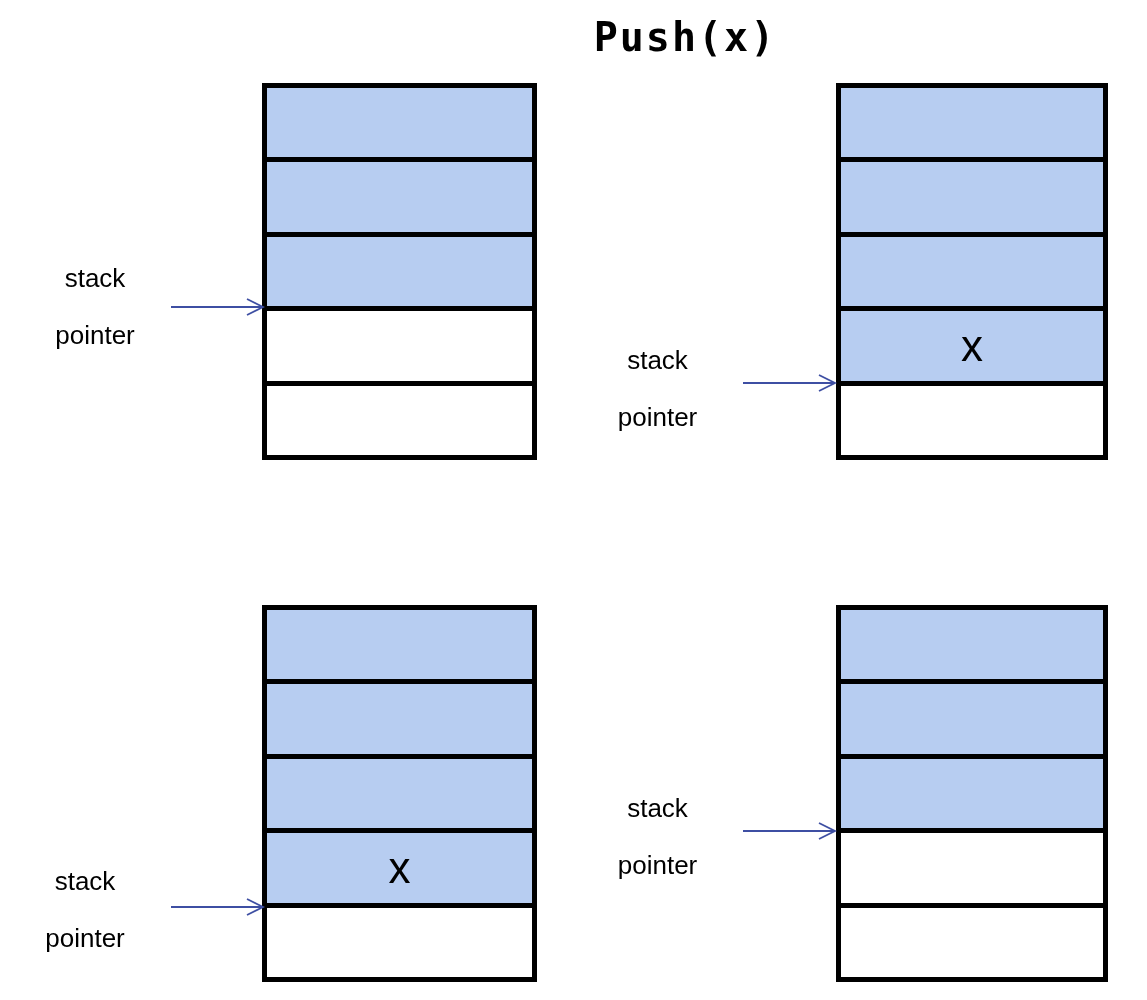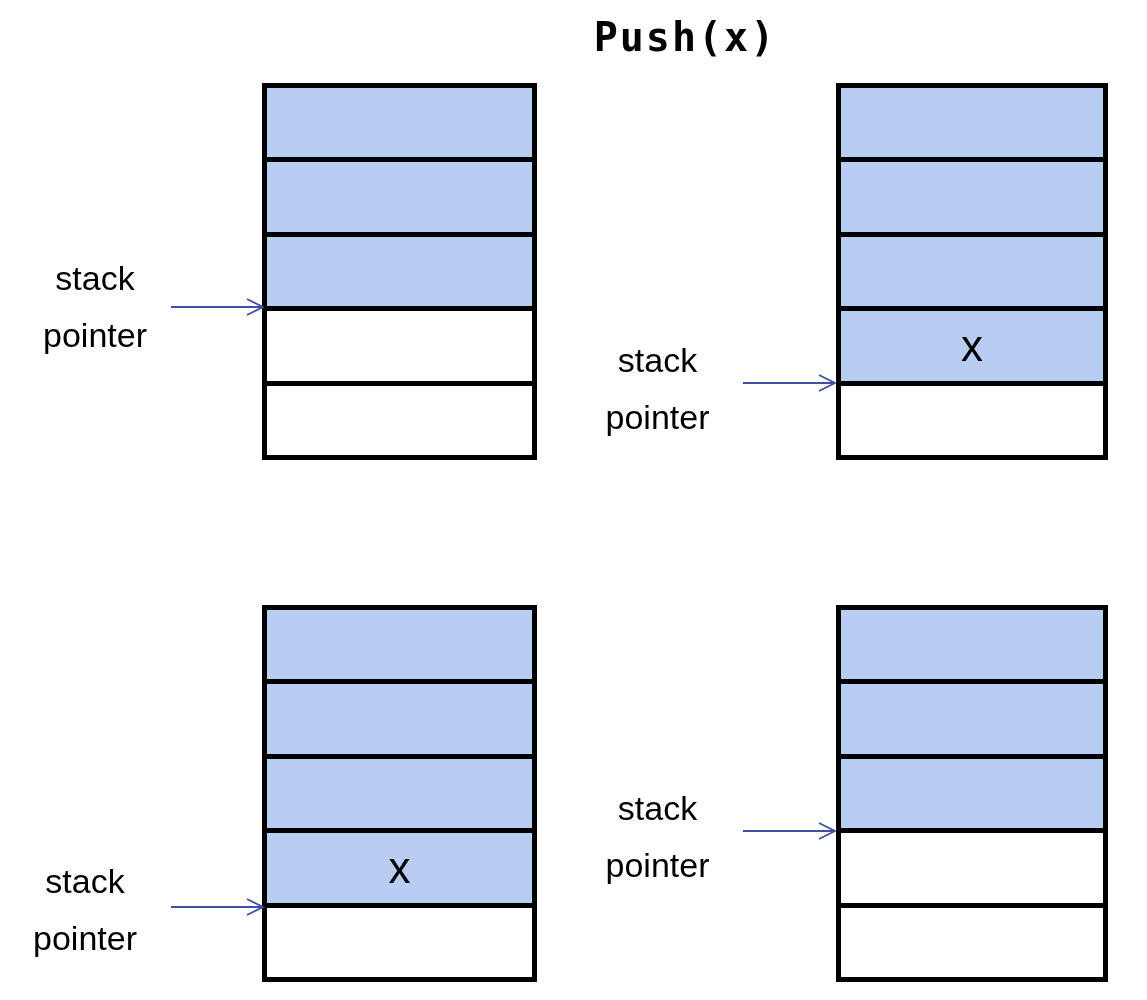--- a/index.html
+++ b/index.html
@@ -60,21 +60,21 @@
     line-height: 1;
     color: var(--text);
   }
   .cell:last-child { border-bottom: none; }
   .cell.filled { background: var(--fill); }
   .cell.empty  { background: var(--empty); }
 
   .ptr {
     position: absolute;
     text-align: center;
-    font-size: 34px;
+    font-size: 26px;
     line-height: 57px;
     color: var(--text);
   }
   .ptr-a { left: 20px;  top: 250px; width: 150px; }
   .ptr-b { left: 585px; top: 332px; width: 145px; }
   .ptr-c { left: 10px;  top: 853px; width: 150px; }
   .ptr-d { left: 585px; top: 780px; width: 145px; }
 
   .arrow {
     position: absolute;

